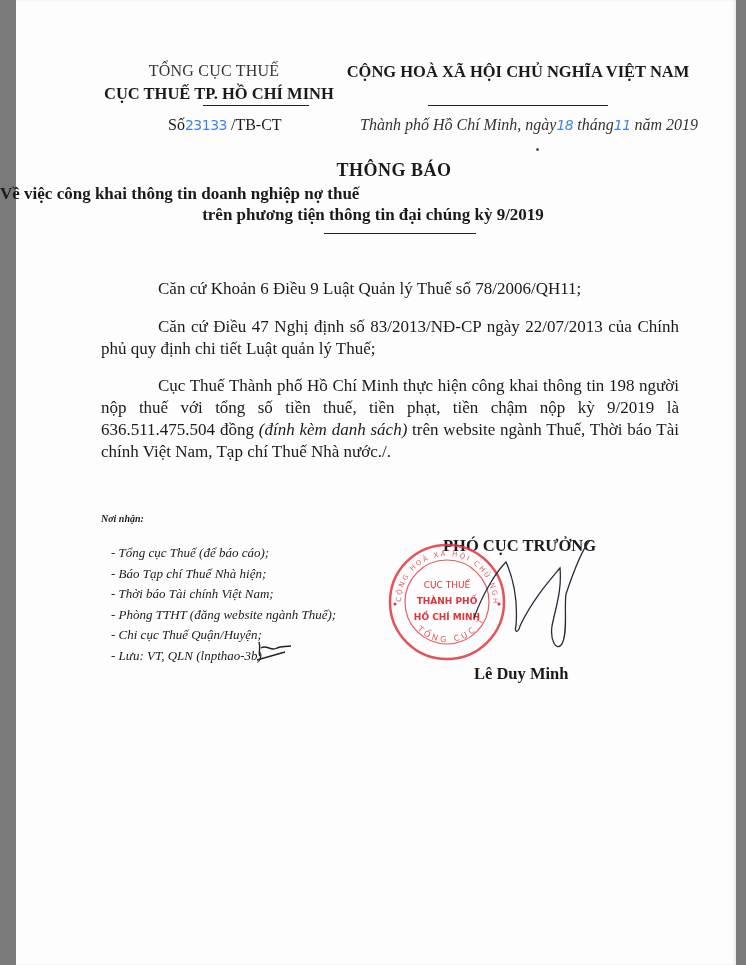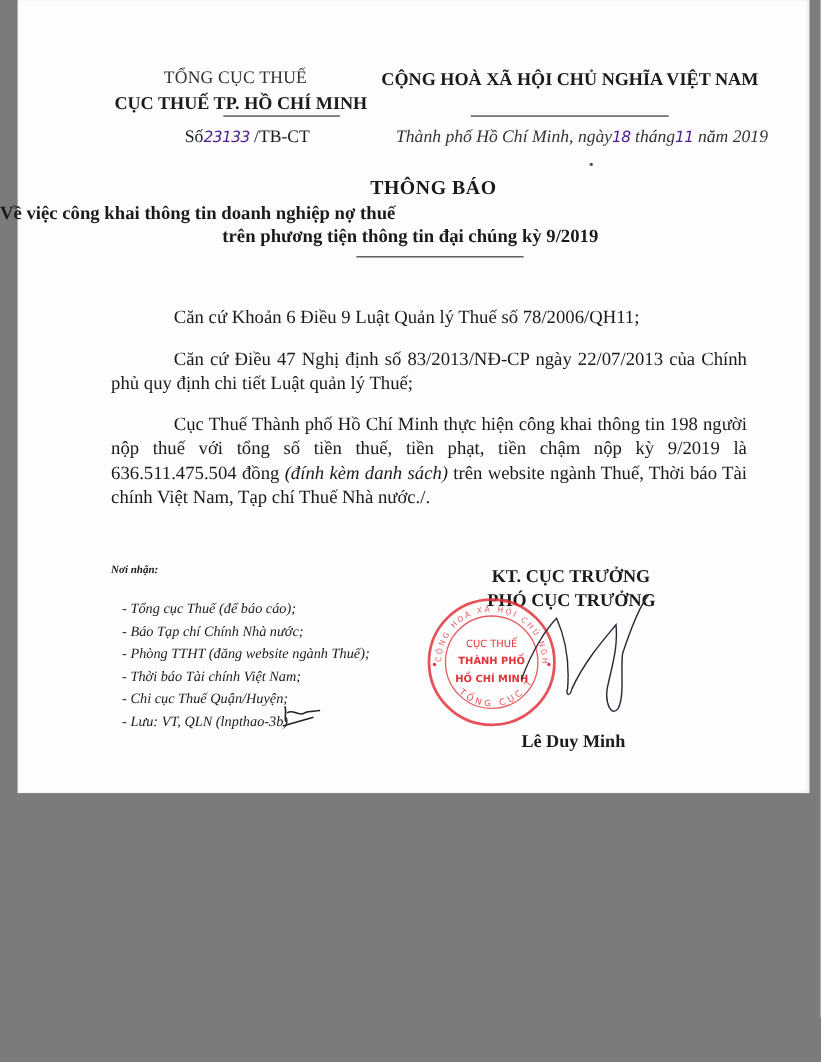--- a/index.html
+++ b/index.html
@@ -3,35 +3,35 @@
 <meta charset="utf-8">
 <style>
   html, body { margin:0; padding:0; }
   body {
     width:746px; height:965px; position:relative; overflow:hidden;
     background:#7b7b7b;
     font-family:"Liberation Serif", "DejaVu Serif", serif;
     color:#1a1a1a;
   }
   .page {
-    position:absolute; left:16px; top:0; width:720px; height:721px;
+    position:absolute; left:16px; top:0; width:720px; height:965px;
     background:#fdfdfd;
     box-shadow: inset -2px 0 3px rgba(0,0,0,0.08);
   }
   .abs { position:absolute; white-space:nowrap; }
   .hdr-left { left:88px; width:220px; text-align:center; }
   .hdr-right { left:328px; width:348px; text-align:center; }
   .t-agency { top:62px; font-size:16px; color:#333; letter-spacing:0.2px; }
   .t-dept { top:84px; font-size:16.5px; font-weight:bold; }
   .t-nation { top:62px; font-size:16.5px; font-weight:bold; }
   .t-motto { top:84px; font-size:16px; font-weight:bold; }
   .ul-dept { position:absolute; left:187px; top:105px; width:106px; height:1px; background:#222; }
   .ul-motto { position:absolute; left:412px; top:105px; width:180px; height:1px; background:#222; }
   .t-docno { left:152px; top:116px; font-size:16px; }
-  .hw { font-family:"DejaVu Sans", sans-serif; font-style:italic; color:#4c1d95; font-size:14px; letter-spacing:-0.5px; }
+  .hw { font-family:"DejaVu Sans", sans-serif; color:#3b82f6; font-size:14px; letter-spacing:-0.5px; }
   .t-date { left:344px; top:116px; font-size:16px; font-style:italic; color:#333; }
   .dot { position:absolute; left:520px; top:148px; width:3px; height:3px; border-radius:50%; background:#555; }
 
   .t-title { left:0; width:746px; text-align:center; top:160px; font-size:18px; font-weight:bold; letter-spacing:0.5px;padding-left:21px; }
   .t-sub1 { left:0; width:746px; text-align:left; top:184px; font-size:17px; font-weight:bold; }
   .t-sub2 { left:0; width:746px; text-align:center; top:205px; font-size:17px; font-weight:bold; }
   .ul-title { position:absolute; left:308px; top:233px; width:152px; height:1px; background:#222; }
 
   .para { position:absolute; left:101px; width:578px; font-size:17px; line-height:22px; text-align:justify; text-indent:57px; }
   .p1 { top:278px; }
@@ -72,31 +72,30 @@
   <div class="abs t-sub2" style="left:-16px">trên phương tiện thông tin đại chúng kỳ 9/2019</div>
   <div class="ul-title"></div>
 
   <div class="para p1" style="left:85px">Căn cứ Khoản 6 Điều 9 Luật Quản lý Thuế số 78/2006/QH11;</div>
   <div class="para p2" style="left:85px">Căn cứ Điều 47 Nghị định số 83/2013/NĐ-CP ngày 22/07/2013 của Chính phủ quy định chi tiết Luật quản lý Thuế;</div>
   <div class="para p3" style="left:85px"><span>Cục Thuế Thành phố Hồ Chí Minh thực hiện công khai thông tin 198 người nộp thuế với tổng số tiền thuế, tiền phạt, tiền chậm nộp kỳ 9/2019 là 636.511.475.504 đồng </span><i>(đính kèm danh sách)</i><span> trên website ngành Thuế, Thời báo Tài chính Việt Nam, Tạp chí Thuế Nhà nước./.</span></div>
 
   <div class="abs rcv-title" style="left:85px">Nơi nhận:</div>
   <ul class="rcv-list" style="left:85px">
     <li>- Tổng cục Thuế (để báo cáo);</li>
-    <li>- Báo Tạp chí Chính Nhà nước;</li>
+    <li>- Báo Tạp chí Thuế Nhà hiện;</li>
+    <li>- Thời báo Tài chính Việt Nam;</li>
     <li>- Phòng TTHT (đăng website ngành Thuế);</li>
-    <li>- Thời báo Tài chính Việt Nam;</li>
     <li>- Chi cục Thuế Quận/Huyện;</li>
     <li>- Lưu: VT, QLN (lnpthao-3b)</li>
   </ul>
   <svg class="init" style="left:239px" viewBox="0 0 40 24">
     <path d="M4 4 C6 10, 3 16, 5 18 M6 10 C12 6, 16 14, 22 10 C26 8, 30 9, 36 8 M2 22 L30 14" fill="none" stroke="#222" stroke-width="1.4"></path>
   </svg>
 
-  <div class="abs sig-title1" style="left:431px">KT. CỤC TRƯỞNG</div>
   <div class="abs sig-title2" style="left:427px">PHÓ CỤC TRƯỞNG</div>
 
   <svg class="stamp" style="left:371px" viewBox="0 0 120 120">
     <circle cx="60" cy="60" r="57" fill="none" stroke="#e0343c" stroke-width="2.5" opacity="0.85"></circle>
     <circle cx="60" cy="60" r="42" fill="none" stroke="#e0343c" stroke-width="1.2" opacity="0.8"></circle>
     <defs>
       <path id="arcTop" d="M14 60 A46 46 0 0 1 106 60"></path>
       <path id="arcBot" d="M22 76 A42 42 0 0 0 98 76"></path>
     </defs>
     <text font-family="DejaVu Sans, sans-serif" font-size="7" fill="#e0343c" letter-spacing="2" opacity="0.8"><textPath href="#arcTop">CỘNG HOÀ XÃ HỘI CHỦ NGHĨA VIỆT NAM</textPath></text>

